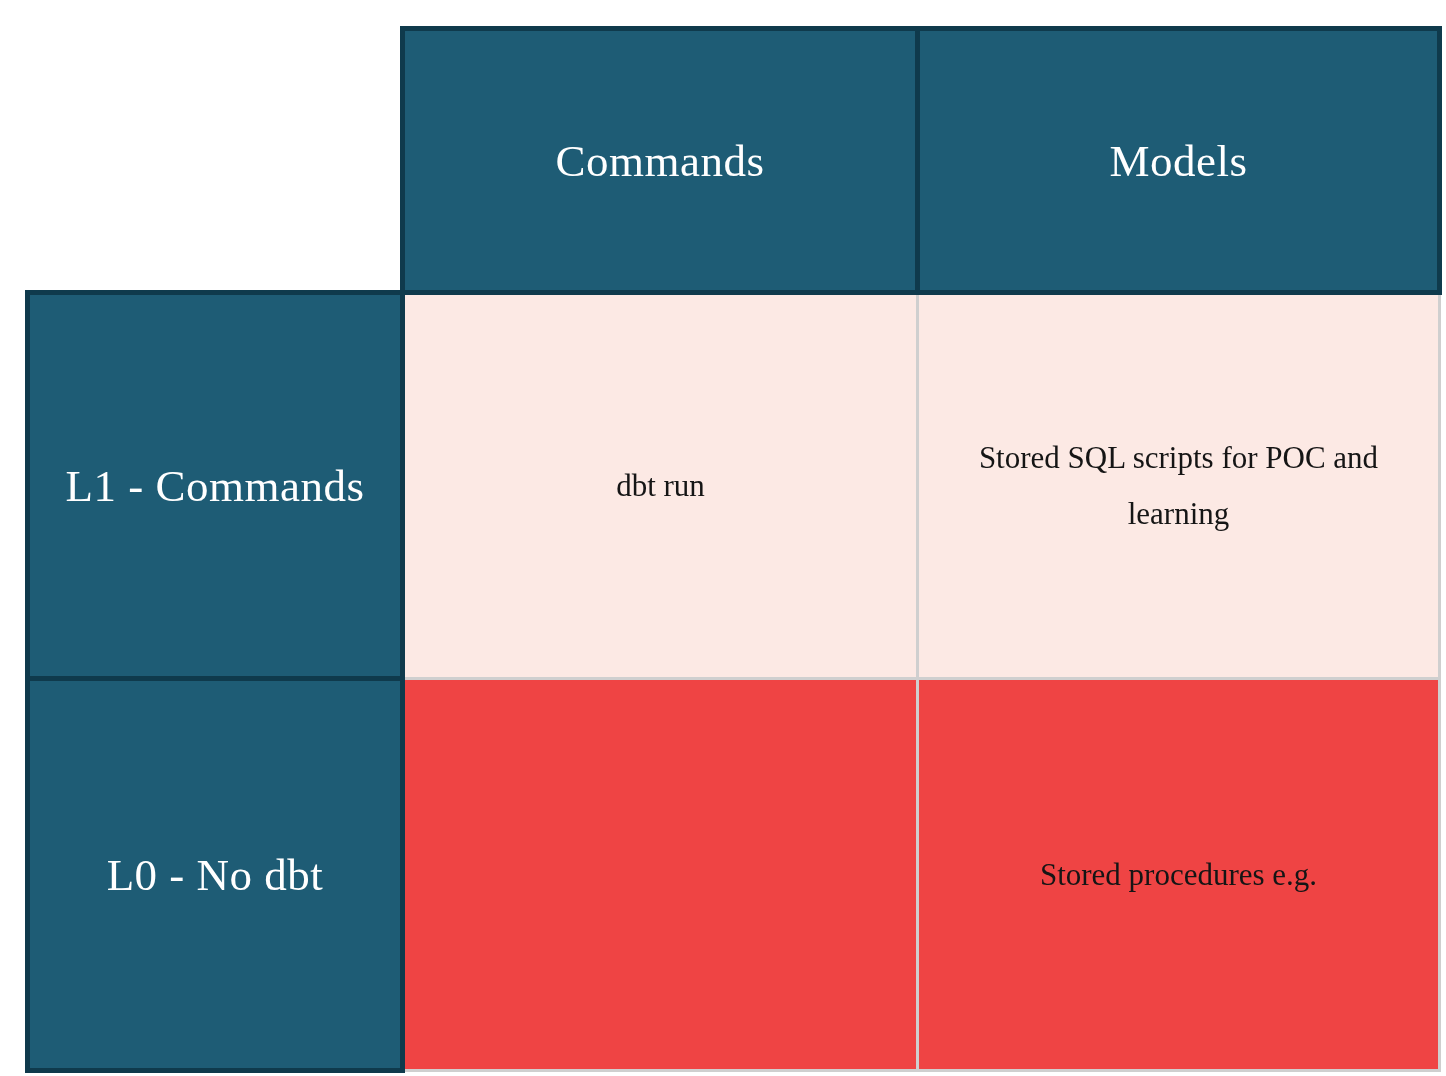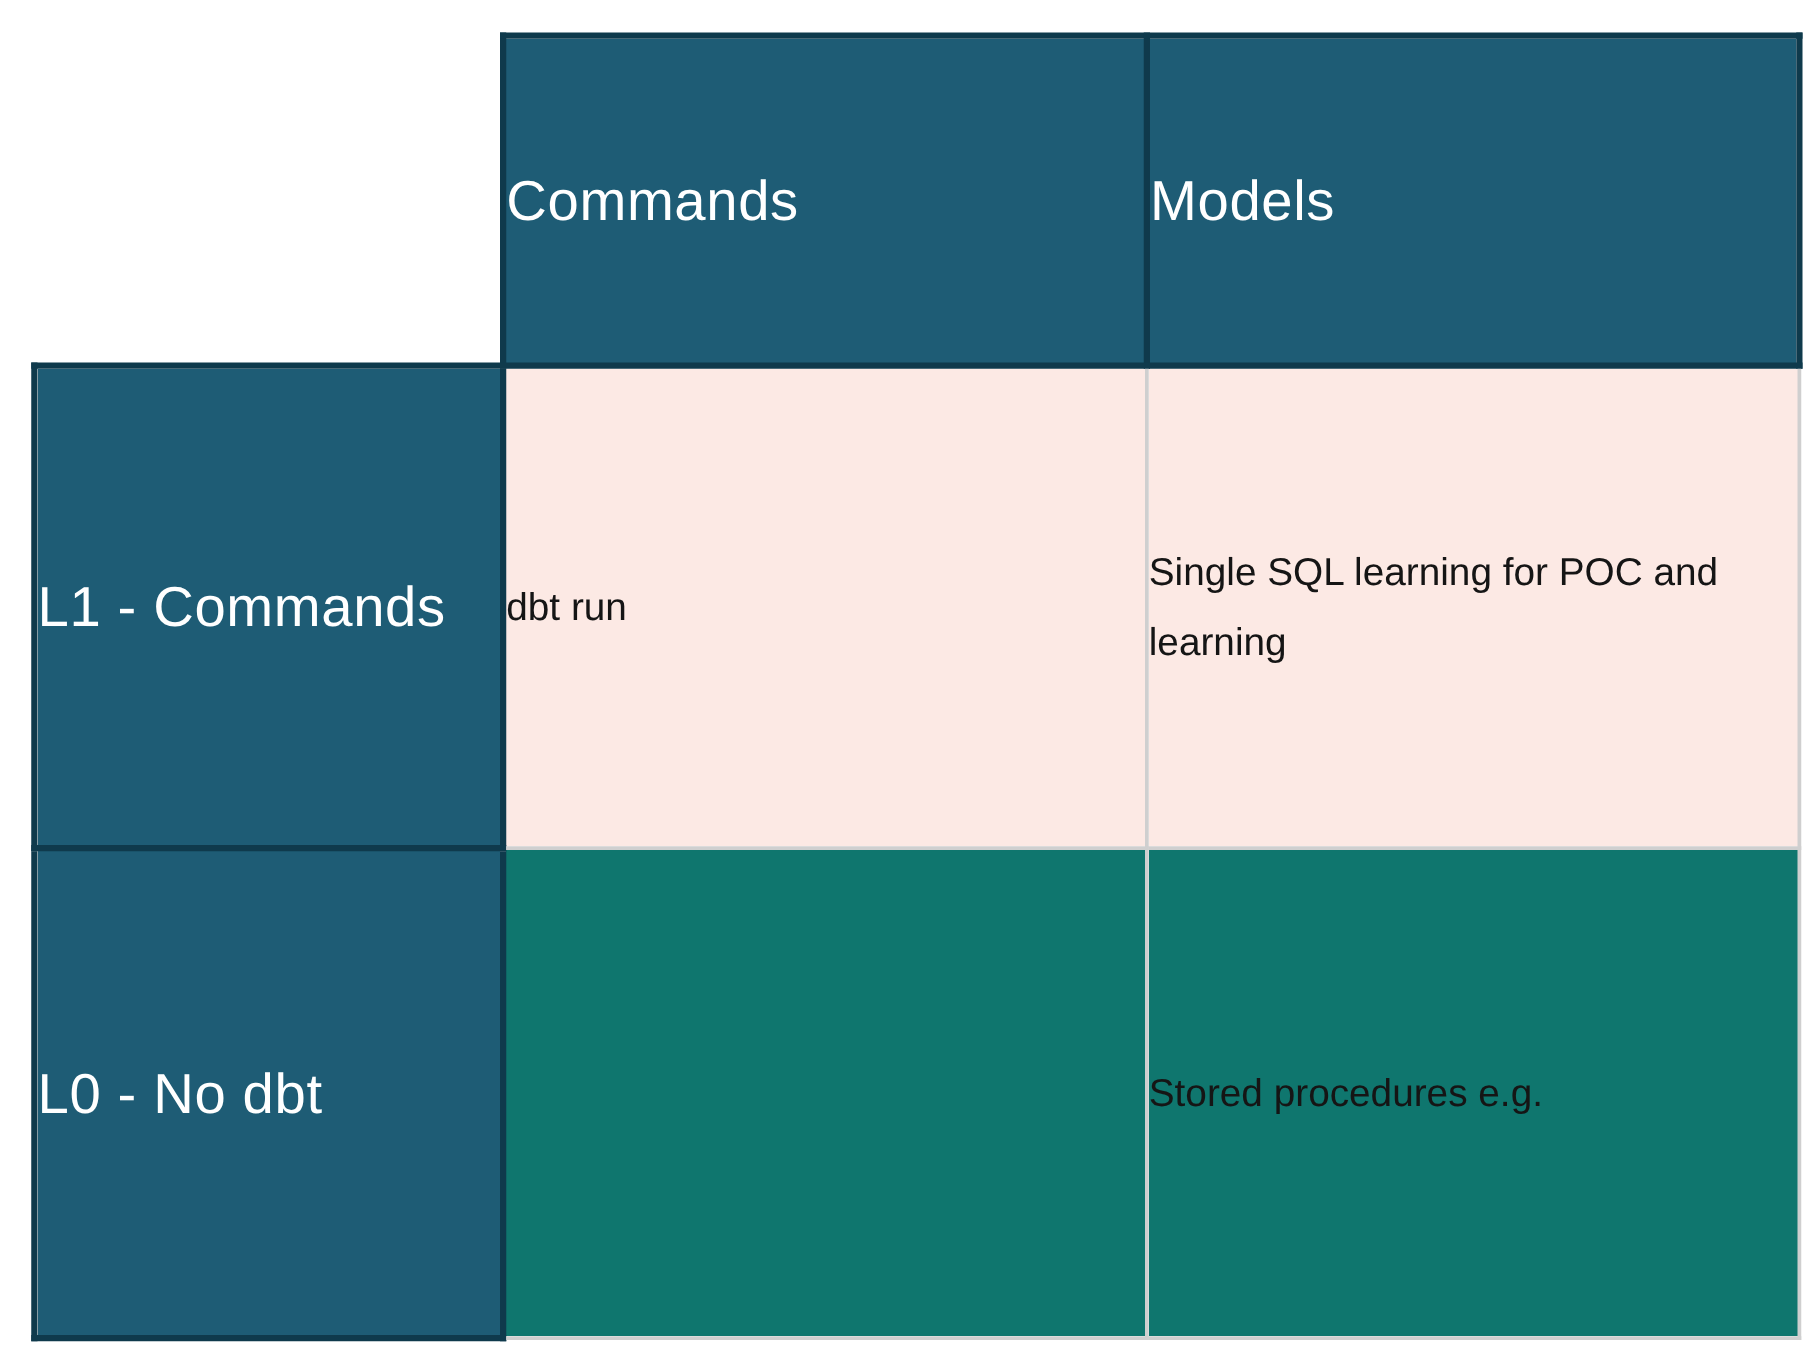--- a/index.html
+++ b/index.html
@@ -16,23 +16,24 @@
     left: 25px;
     top: 26px;
   }
   table.matrix {
     border-collapse: collapse;
     table-layout: fixed;
     width: 1412px;
   }
   table.matrix td, table.matrix th {
     padding: 0;
-    text-align: left;
+    text-align: center;
     vertical-align: middle;
     overflow: hidden;
+    font-family: Liberation Serif, serif;
   }
   
   .corner-cell {
     border: none;
     background: #ffffff;
   }
   
   .teal-cell {
     background: #1e5c75;
     border: 5px solid #0f3a4c;
@@ -40,21 +41,21 @@
     font-size: 45px;
     font-weight: 400;
     letter-spacing: 0.5px;
   }
   
   .body-cell {
     border: 3px solid #cfcfcf;
     color: #151515;
     font-size: 31px;
     font-weight: 400;
-    background: #0f766e;
+    background: #ef4444;
   }
   .body-cell.highlight {
     background: #fce9e4;
   }
   .cell-text {
     display: inline-block;
     max-width: 470px;
     line-height: 1.8;
   }
   
@@ -77,21 +78,21 @@
         <td class="corner-cell"></td>
         <td class="teal-cell">Commands</td>
         <td class="teal-cell">Models</td>
       </tr>
       <tr class="row-l1">
         <td class="teal-cell">L1 - Commands</td>
         <td class="body-cell highlight">
           <span class="cell-text">dbt run</span>
         </td>
         <td class="body-cell highlight">
-          <span class="cell-text">Single SQL learning for POC and learning</span>
+          <span class="cell-text">Stored SQL scripts for POC and learning</span>
         </td>
       </tr>
       <tr class="row-l0">
         <td class="teal-cell">L0 - No dbt</td>
         <td class="body-cell">
           <span class="cell-text"></span>
         </td>
         <td class="body-cell">
           <span class="cell-text">Stored procedures e.g.</span>
         </td>

